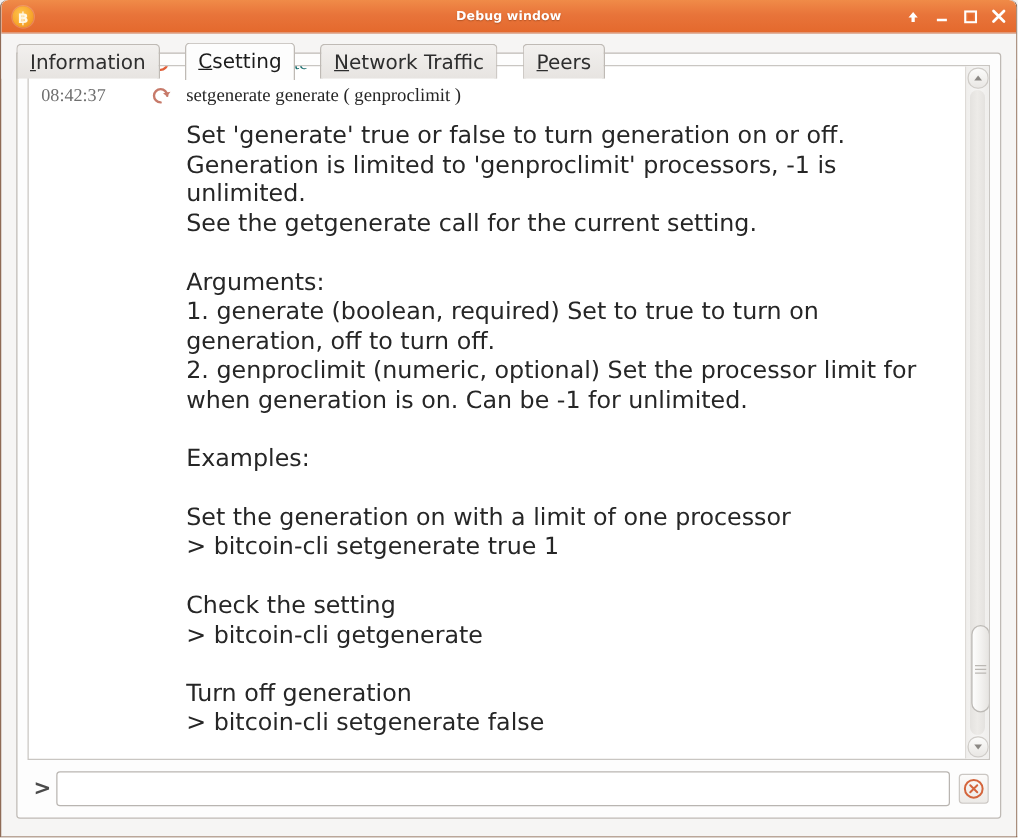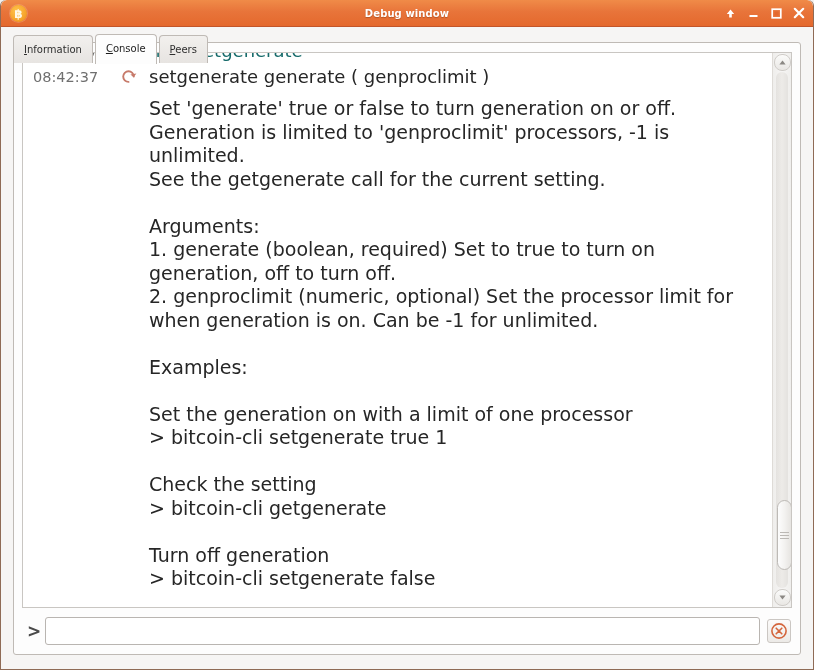--- a/index.html
+++ b/index.html
@@ -75,30 +75,30 @@
     background: #f6f5f4;
   }
   .tabbar {
     display: flex;
     align-items: flex-end;
     height: 29px;
     position: relative;
     z-index: 2;
   }
   .tab {
-    font-size: 10px;
+    font-size: 16px;
     color: #2e2e2e;
     padding: 4px 10px 5px 10px;
     height: 28px;
     line-height: 19px;
     background: linear-gradient(to bottom, #f2f0ee 0%, #e7e4e1 100%);
     border: 1px solid #bfbab5;
     border-bottom: none;
     border-radius: 4px 4px 0 0;
-    margin-right: 2px;
+    margin-right: 20px;
     cursor: pointer;
     white-space: nowrap;
   }
   .tab.active {
     background: #fdfdfd;
     border-color: #bfbab5;
     color: #1c1c1c;
     position: relative;
     z-index: 3;
     height: 30px;
@@ -138,39 +138,40 @@
     position: absolute;
     left: 0; right: 0;
     top: -19px;            
     padding: 4px 10px 0 10px;
   }
   .log-row {
     display: flex;
     align-items: flex-start;
     min-height: 22px;
     margin: 0;
+    font-family: Liberation Serif, serif;
   }
   .log-time {
     width: 86px;
     flex: 0 0 86px;
     font-size: 14.5px;
     color: #6f6f6f;
     line-height: 26px;
     white-space: nowrap;
   }
   .log-arrow {
     flex: 0 0 30px;
     width: 30px;
     line-height: 26px;
     padding-top: 3px;
   }
   .log-arrow svg { display: block; }
   .log-msg {
     flex: 1;
-    font-size: 18px;
+    font-size: 15px;
     line-height: 26px;
     color: #262626;
     white-space: pre-wrap;
     word-break: break-word;
   }
   .log-msg.cmd { color: #176b6b; }
   .log-body {
     margin-left: 116px;
     font-size: 19px;
     line-height: 23.5px;
@@ -300,23 +301,26 @@
   </div>
 
   <div class="tabs-area">
     <div class="tabbar">
 
       <div class="tab">
         <u>I</u><span>nformation</span>
       </div>
 
       <div class="tab active">
-        <u>C</u><span>onsole</span>
-      </div>
-
+        <u>C</u><span>setting</span>
+      </div>
+
+      <div class="tab">
+        <u>N</u><span>etwork Traffic</span>
+      </div>
 
       <div class="tab">
         <u>P</u><span>eers</span>
       </div>
 
     </div>
   </div>
 
   <div class="panel">
 

